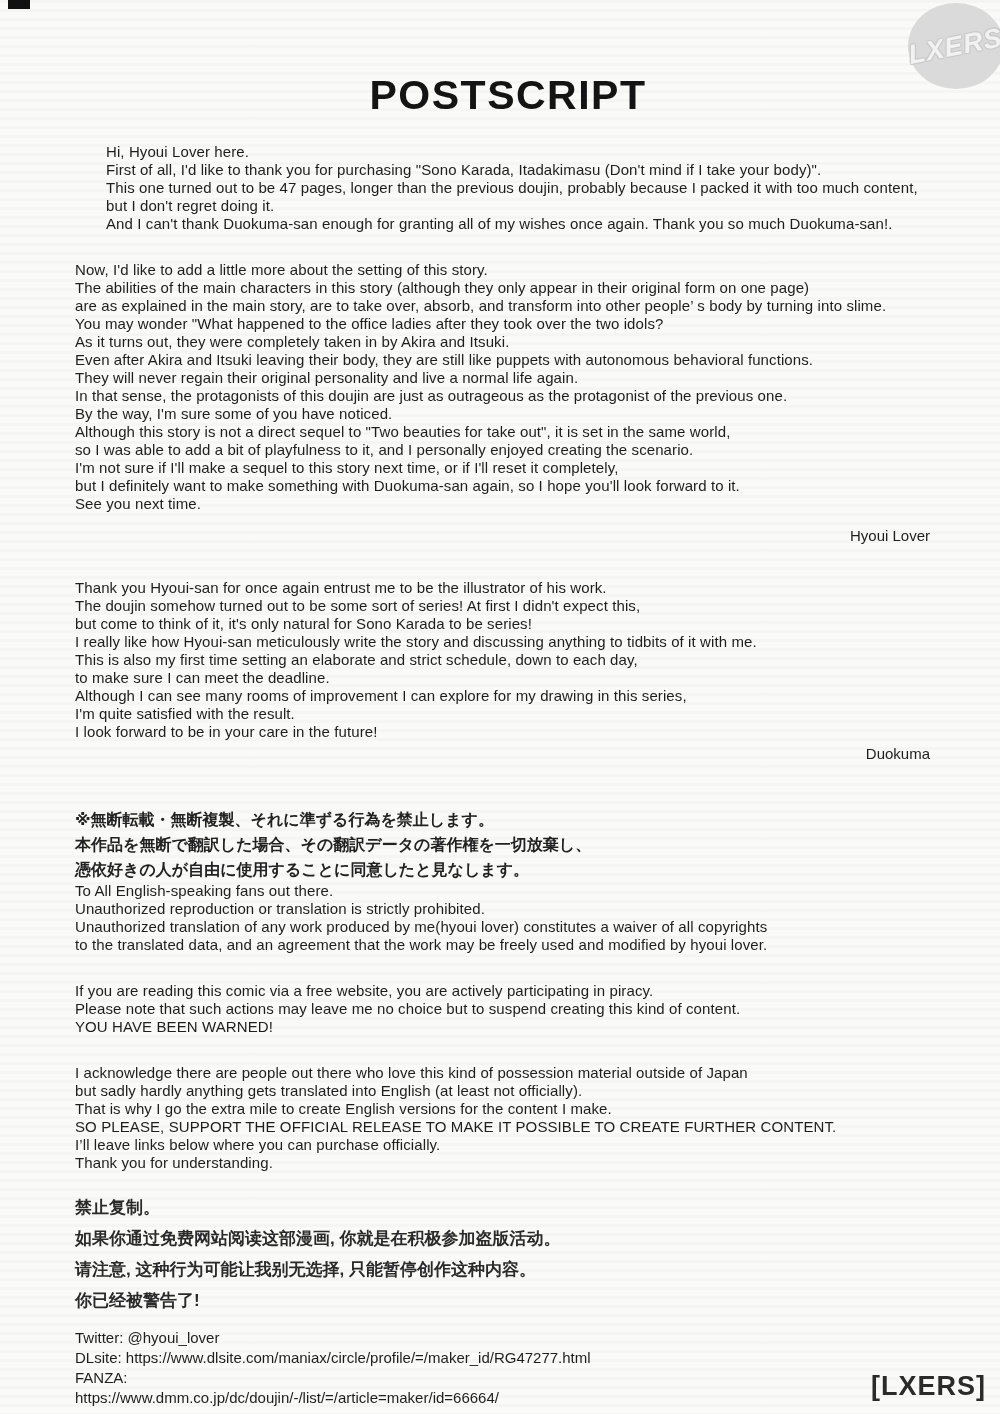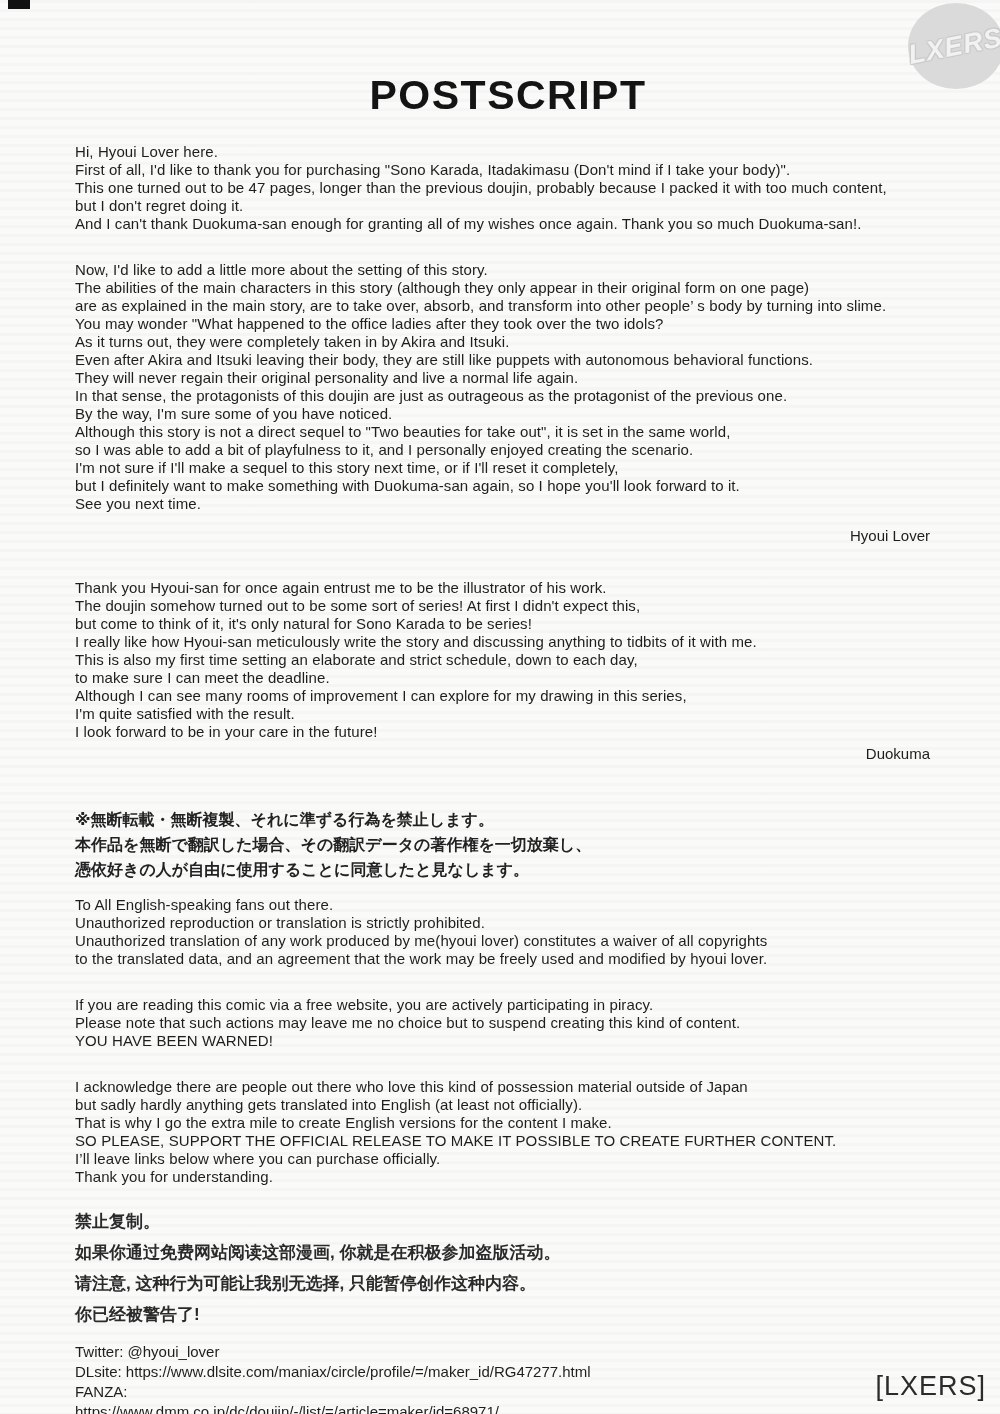--- a/index.html
+++ b/index.html
@@ -38,40 +38,40 @@
   }
   .content {
     padding: 0 70px 0 75px;
   }
   .para {
     white-space: pre-line;
     font-size: 15px;
     line-height: 18px;
     letter-spacing: 0.1px;
   }
-  .para.first { margin-top: 24px; }
+  .para.first { margin-top: 24px; margin-left: 31px; }
   .para.gap-md { margin-top: 28px; }
   .para.gap-sm { margin-top: 28px; }
   .para.gap-lg { margin-top: 34px; }
   .signature {
     font-size: 15px;
     line-height: 18px;
     text-align: right;
   }
   .signature.hyoui { margin-top: 14px; }
   .signature.duokuma { margin-top: 4px; }
   .jp-block {
     margin-top: 44px;
     white-space: pre-line;
     font-size: 16px;
     line-height: 25px;
     font-weight: bold;
     color: #222;
   }
-  .en-block-after-jp { margin-top: 14px; }
+  .en-block-after-jp { }
   .cn-block {
     margin-top: 20px;
     white-space: pre-line;
     font-size: 17px;
     line-height: 31px;
     font-weight: bold;
     color: #2a2a2a;
   }
   .links-block {
     margin-top: 12px;
@@ -104,21 +104,21 @@
       1px 1px 0 #cccccc,
       -1px -1px 0 #cccccc,
       1px -1px 0 #cccccc,
       -1px 1px 0 #cccccc;
   }
   .wm-bottom {
     position: absolute;
     right: 14px;
     bottom: 12px;
     text-align: center;
-    font-weight: 400;
+    font-weight: 700;
     color: #2b2b2b;
     line-height: 1.15;
   }
   .wm-bottom .l1 { font-size: 27px; letter-spacing: 1px; }
   .wm-bottom .l2 { font-size: 29px; letter-spacing: 0px; }
 </style>
 </head>
 <body>
 
 <div class="page">
@@ -189,21 +189,21 @@
 Thank you for understanding.</div>
 
     <div class="cn-block">禁止复制。
 如果你通过免费网站阅读这部漫画, 你就是在积极参加盗版活动。
 请注意, 这种行为可能让我别无选择, 只能暂停创作这种内容。
 你已经被警告了!</div>
 
     <div class="links-block">Twitter: @hyoui_lover
 DLsite: https://www.dlsite.com/maniax/circle/profile/=/maker_id/RG47277.html
 FANZA:
-https://www.dmm.co.jp/dc/doujin/-/list/=/article=maker/id=68971/</div>
+https://www.dmm.co.jp/dc/doujin/-/list/=/article=maker/id=66664/</div>
 
   </div>
 
   <div class="wm-bottom">
     <div class="l1">[LXERS]</div>
   </div>
 
 </div>
 
 </body></html>

